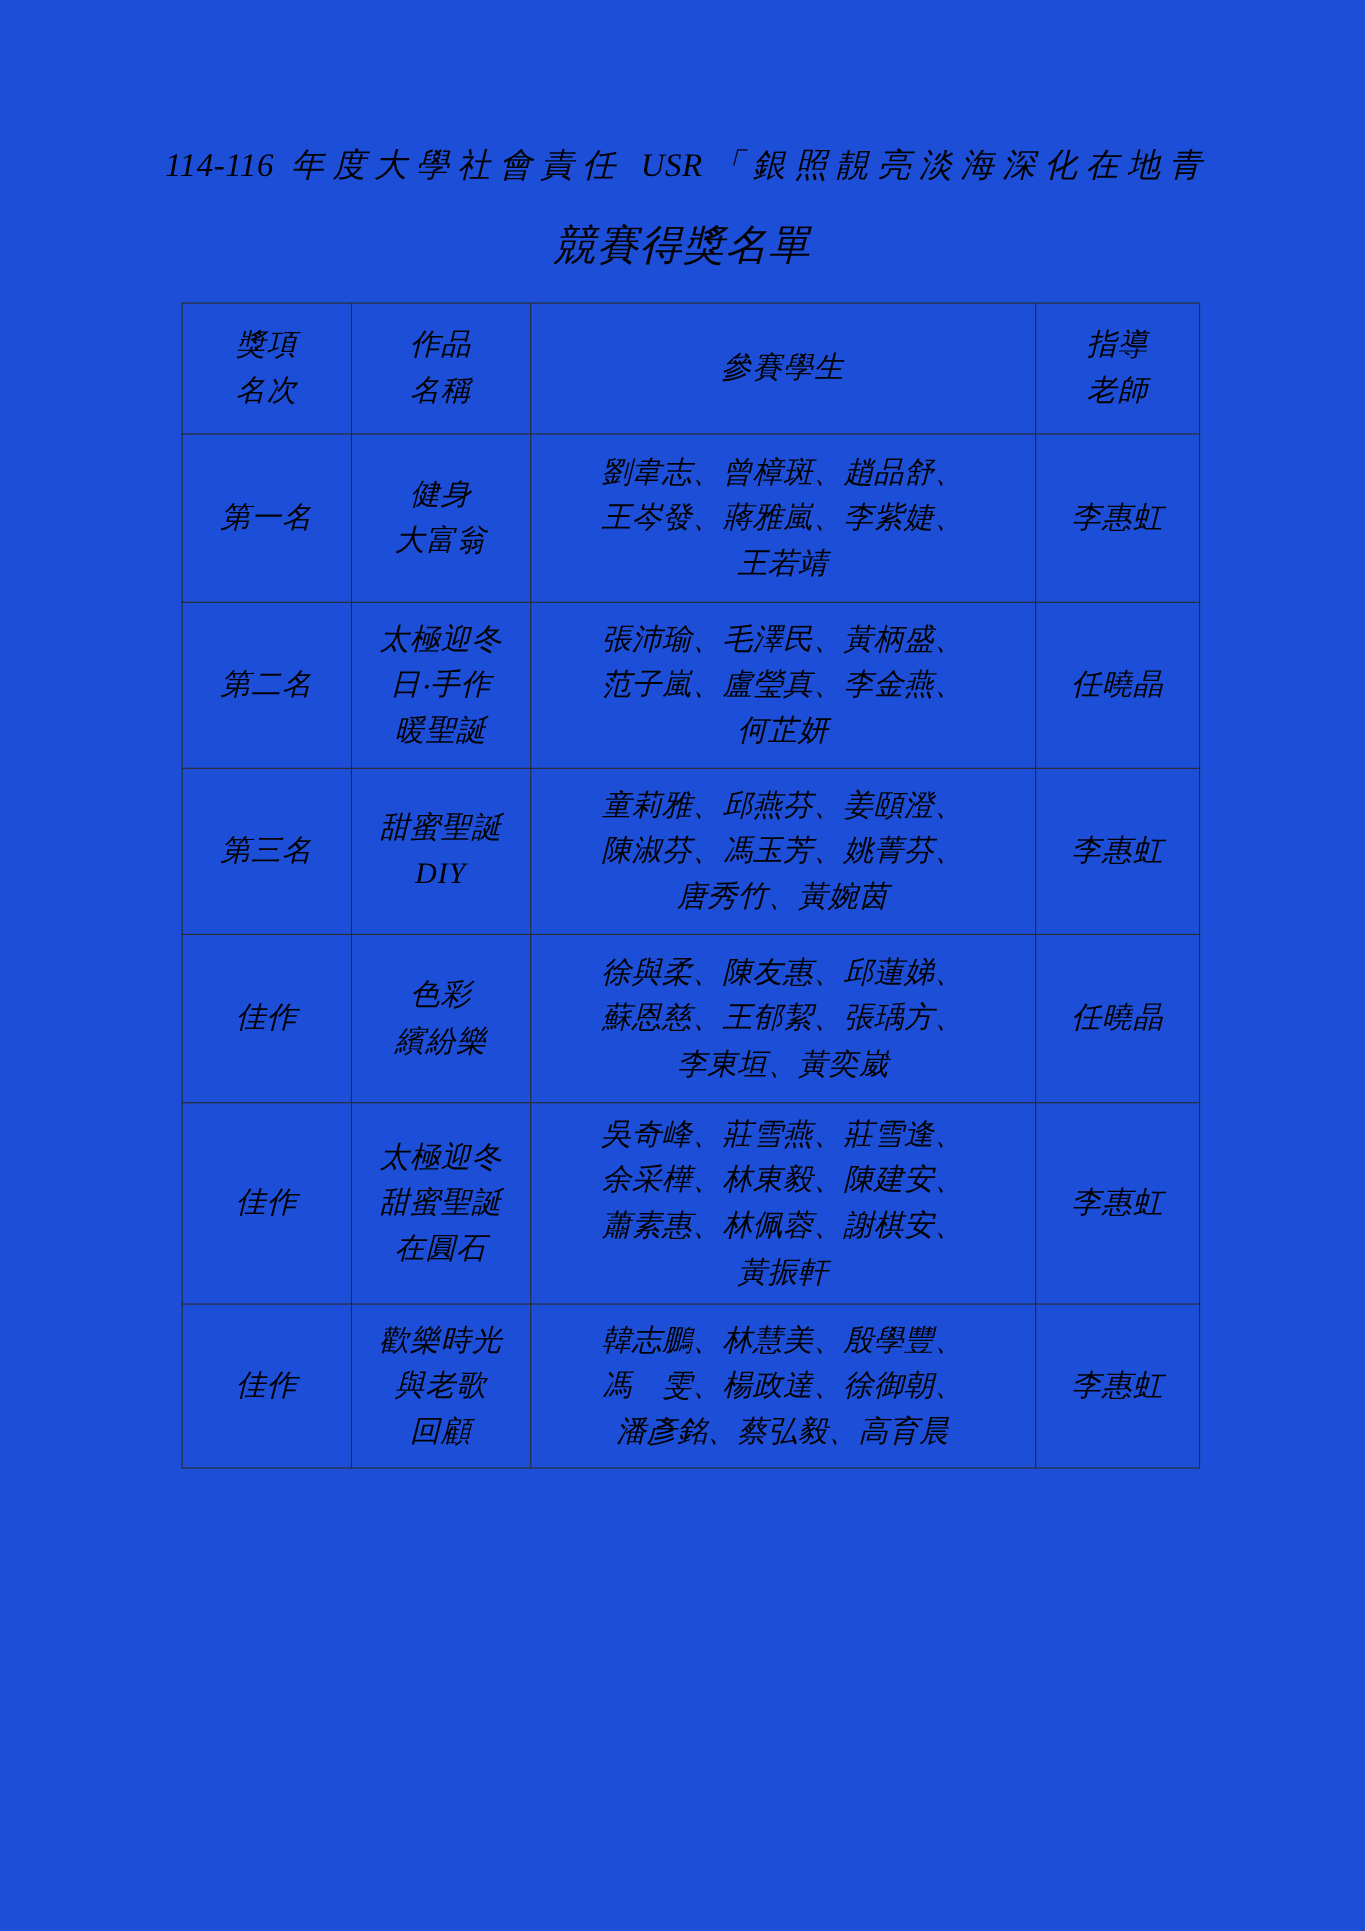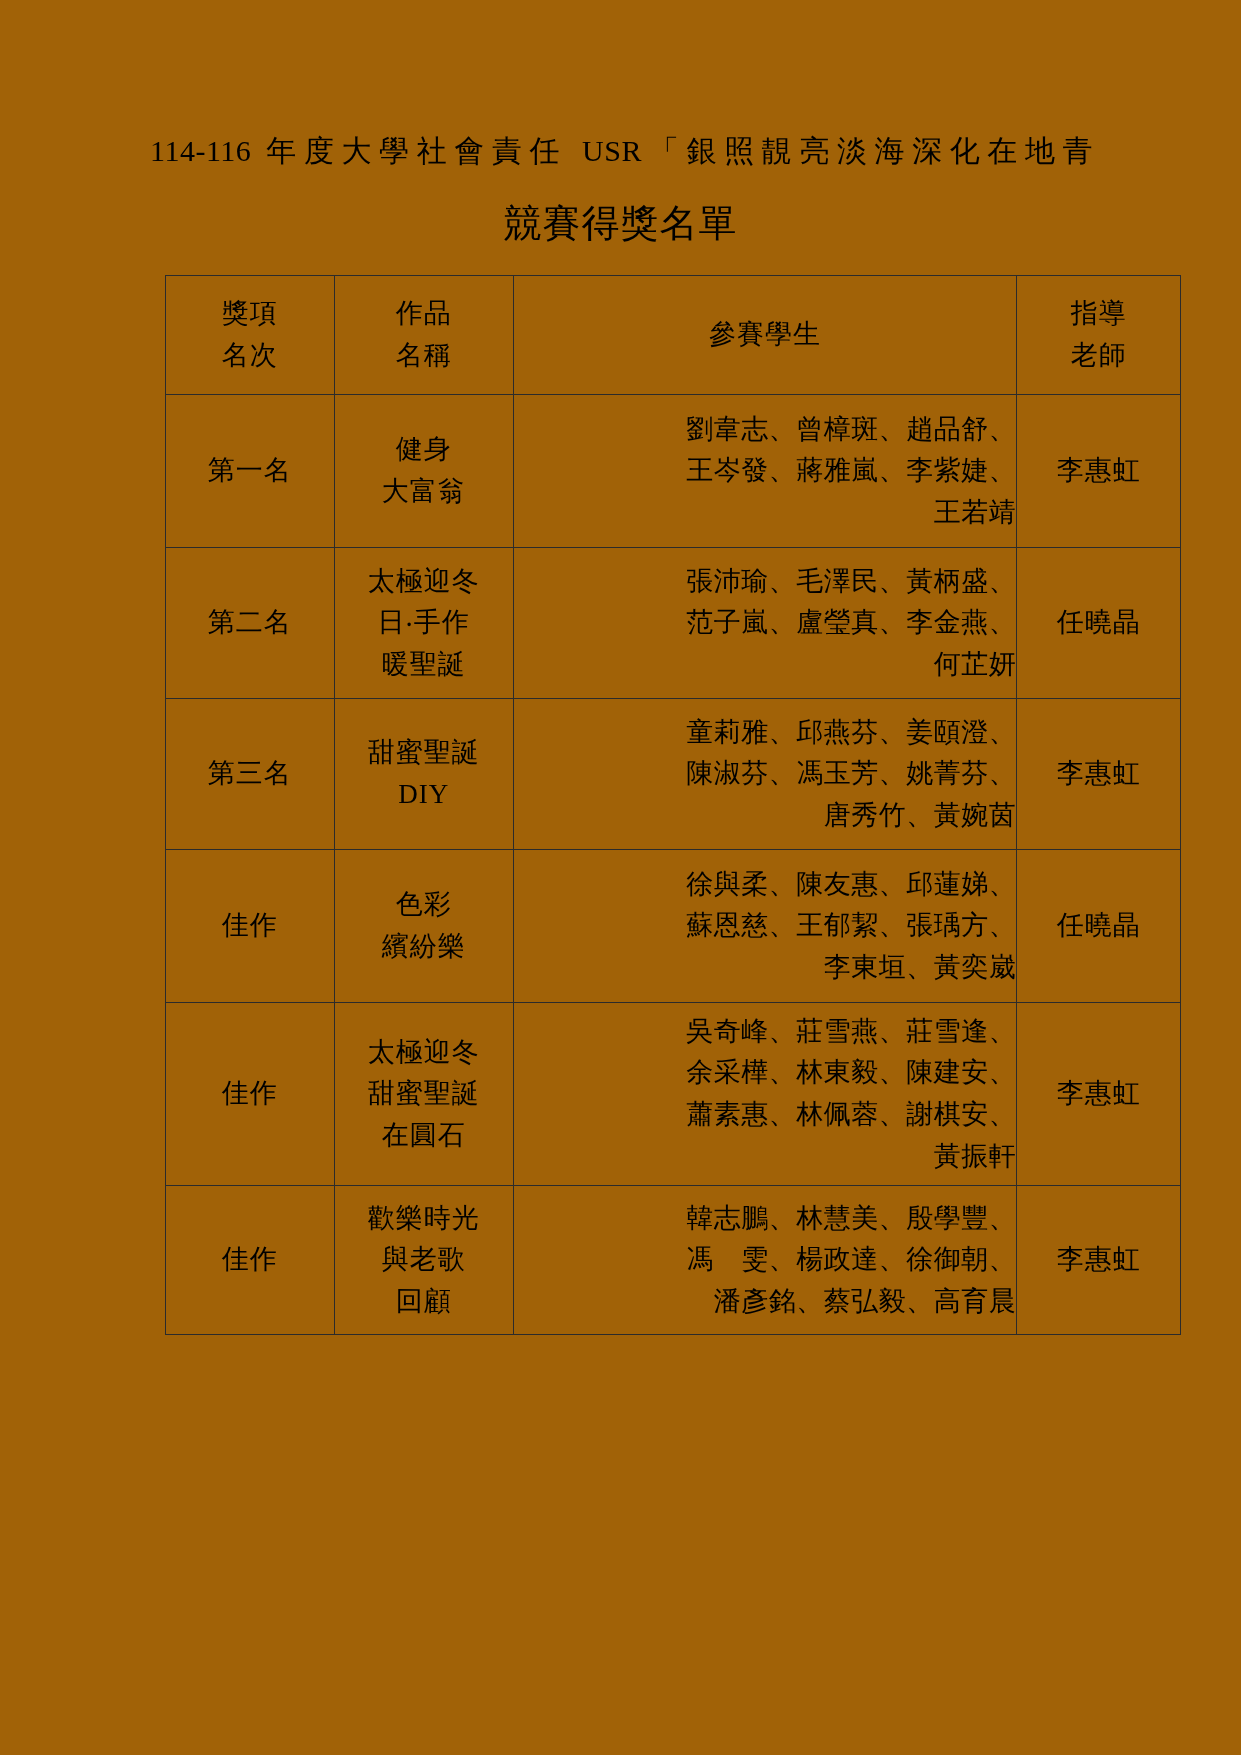--- a/index.html
+++ b/index.html
@@ -14,21 +14,22 @@
     font-family: "Liberation Serif", "DejaVu Serif", serif;
     color: #000000;
     -webkit-font-smoothing: antialiased;
   }
   .page {
     position: relative;
     width: 1241px;
     height: 1755px;
     box-sizing: border-box;
     padding: 0;
-    background: #a16207;
+    background: #1d4ed8;
+    font-style: italic;
   }
   .doc-title {
     margin: 0;
     padding: 0 148px 0 150px;
     font-size: 30px;
     font-weight: normal;
     line-height: 1.95;
     text-align: justify;
     text-align-last: justify;
     letter-spacing: 0.5px;
@@ -47,21 +48,21 @@
     font-size: 38px;
     font-weight: normal;
     text-align: center;
     letter-spacing: 1px;
     line-height: 1.6;
   }
   .table-wrap {
     padding: 22px 150px 0 165px;
   }
   table.award-table {
-    width: 1016px;
+    width: 926px;
     border-collapse: collapse;
     table-layout: fixed;
     border: 1.6px solid #2b2b2b;
   }
   table.award-table td {
     border: 1.2px solid #2b2b2b;
     padding: 0;
     vertical-align: middle;
     font-size: 27px;
     line-height: 1.55;
@@ -70,21 +71,21 @@
   col.c-work  { width: 142px; }
   col.c-stud  { width: 400px; }
   col.c-teach { width: 130px; }
 
   .cell-center {
     text-align: center;
     padding: 10px 4px;
     letter-spacing: 1px;
   }
   .cell-students {
-    text-align: right;
+    text-align: center;
     padding: 14px 10px 14px 14px;
     letter-spacing: 0.5px;
   }
   .hdr td { height: 118px; }
   .hdr .cell-center { font-size: 27px; }
   .stack-line { display: block; }
 
   .row-body td { }
   .row-1 td { height: 152px; }
   .row-2 td { height: 150px; }

